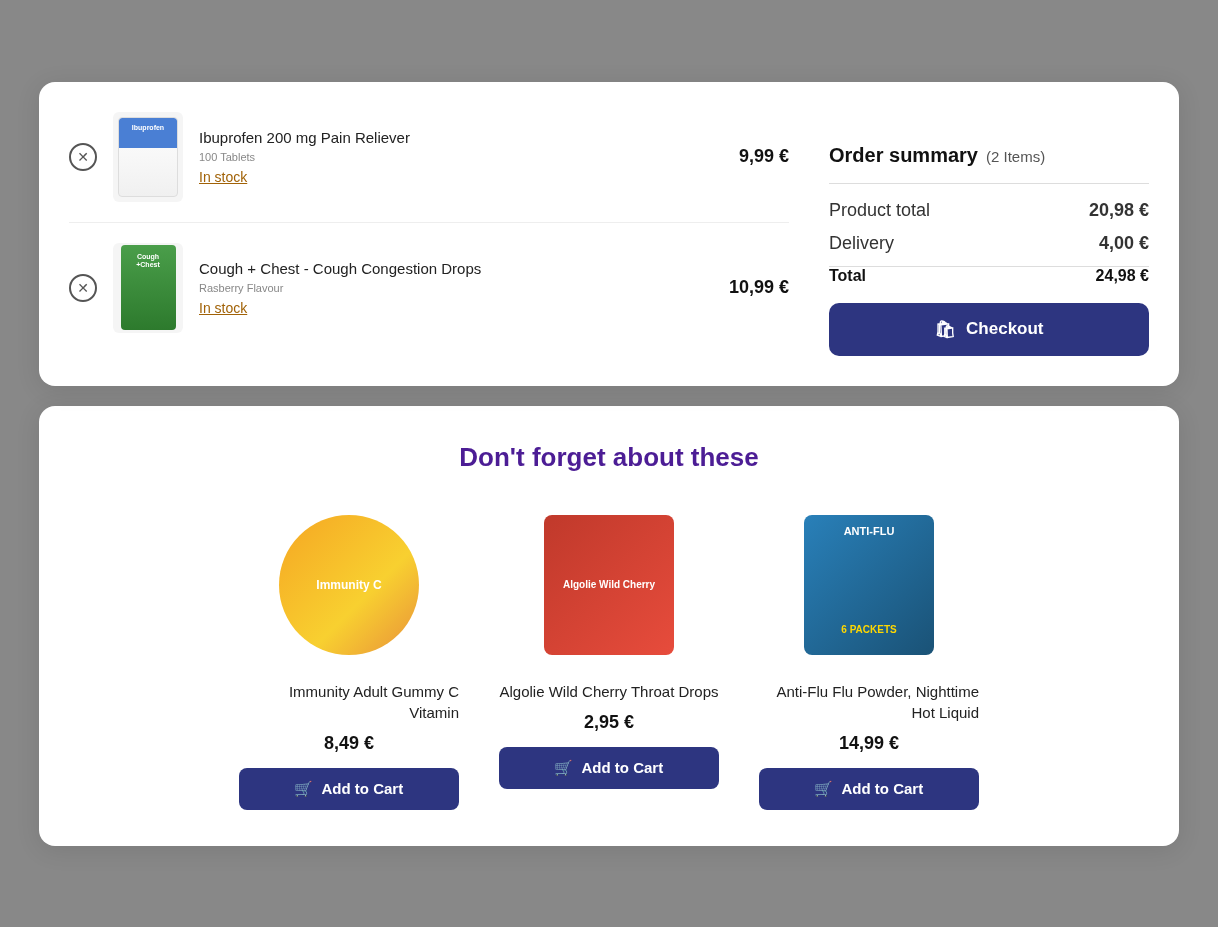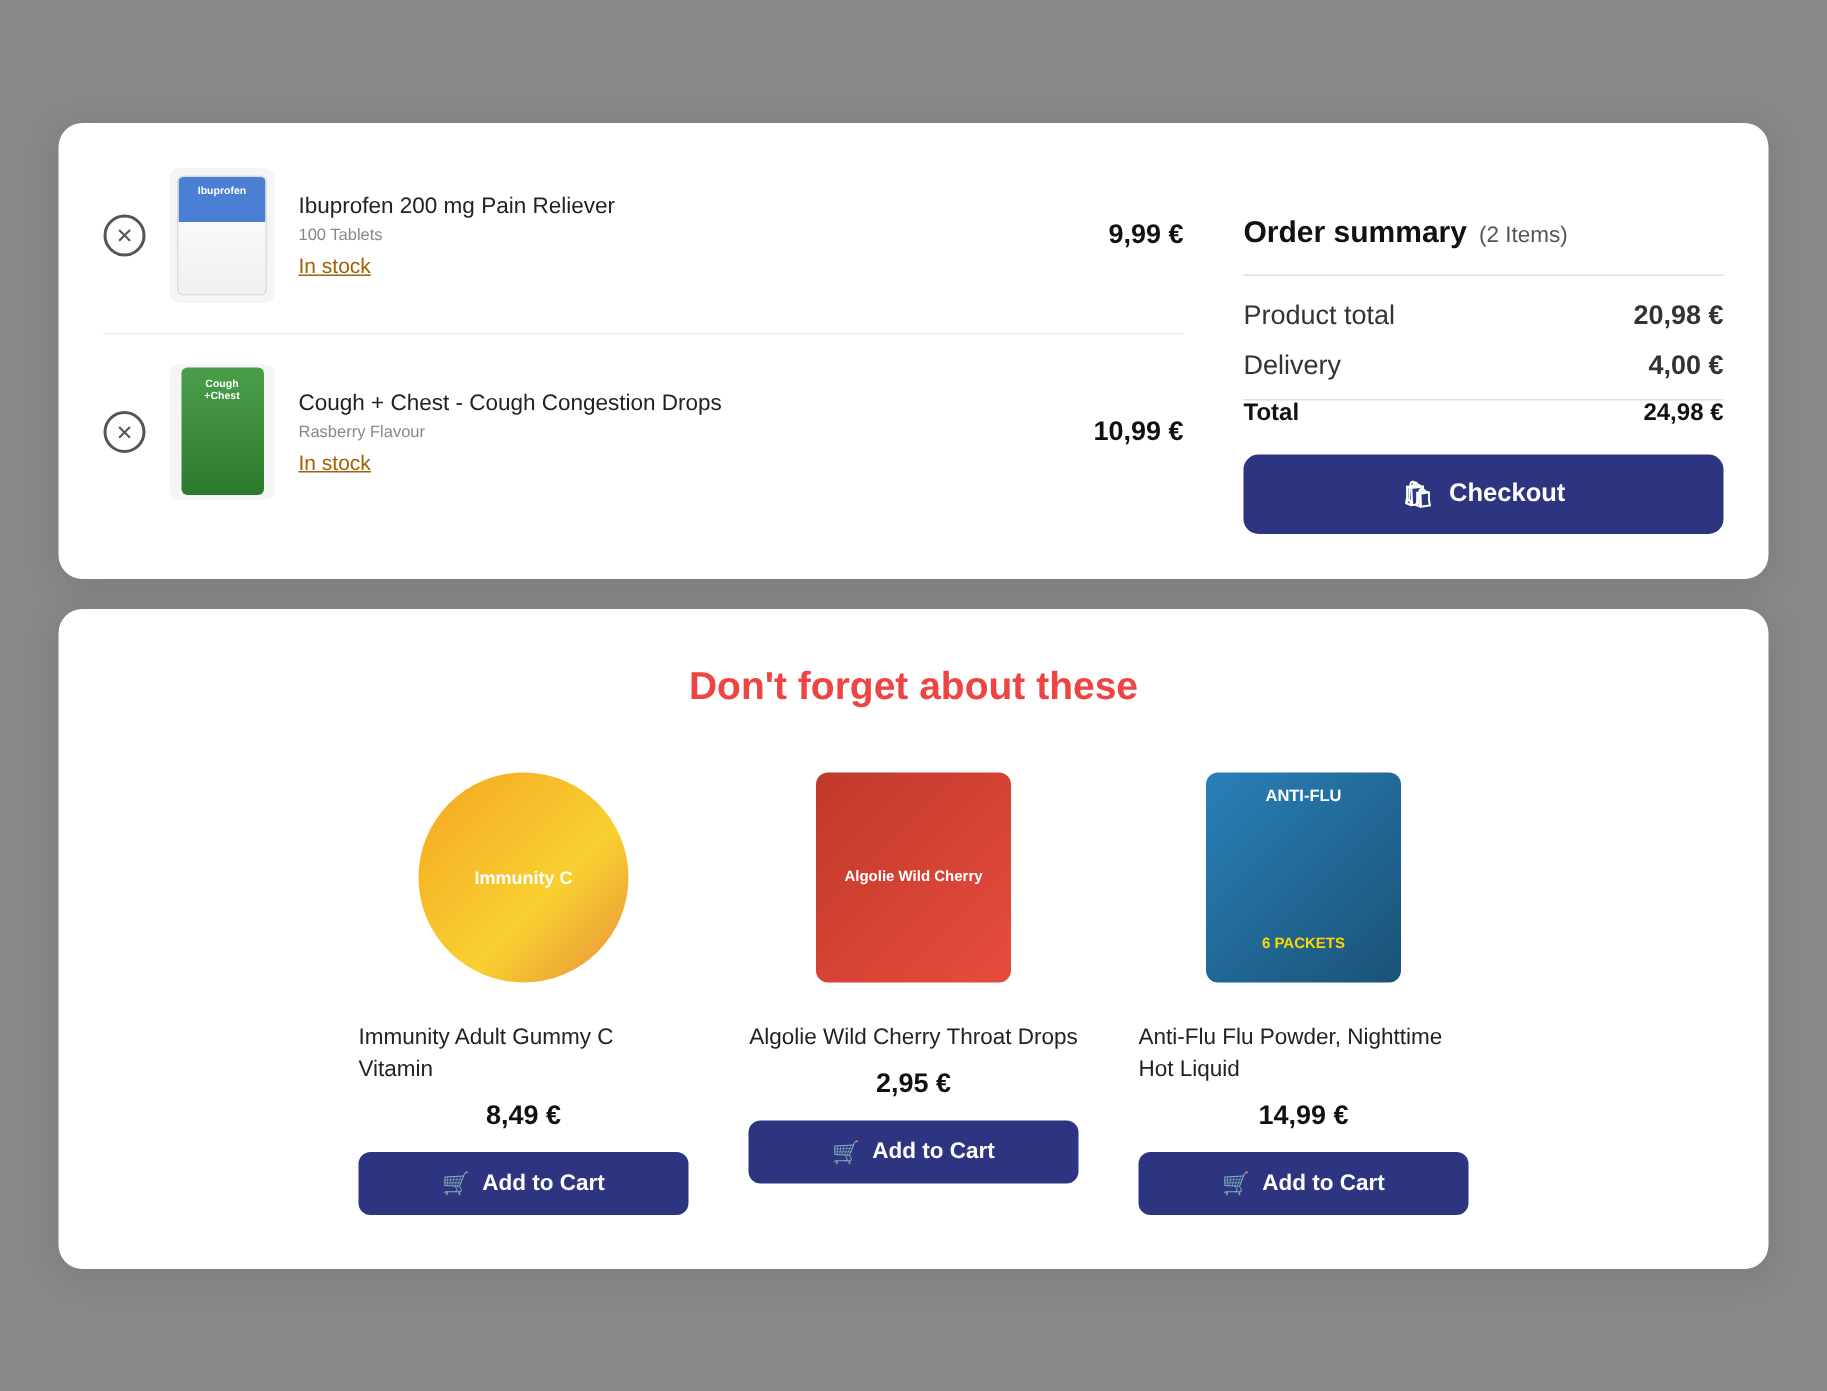--- a/index.html
+++ b/index.html
@@ -169,21 +169,21 @@
       background: #fff;
       border-radius: 16px;
       padding: 36px 40px;
       margin-top: 20px;
       box-shadow: 0 4px 24px rgba(0,0,0,0.10);
     }
     .suggestions-title {
       text-align: center;
       font-size: 26px;
       font-weight: 700;
-      color: #ef4444;
+      color: #4c1d95;
       margin-bottom: 32px;
     }
     .suggestions-grid {
       display: flex;
       justify-content: center;
       gap: 40px;
     }
     .suggestion-card {
       display: flex;
       flex-direction: column;
@@ -195,21 +195,21 @@
       height: 160px;
       display: flex;
       align-items: center;
       justify-content: center;
       margin-bottom: 16px;
     }
     .suggestion-name {
       font-size: 15px;
       font-weight: 500;
       color: #222;
-      text-align: left;
+      text-align: right;
       margin-bottom: 10px;
       line-height: 1.4;
     }
     .suggestion-price {
       font-size: 18px;
       font-weight: 700;
       color: #111;
       margin-bottom: 14px;
     }
     .add-to-cart-btn {

